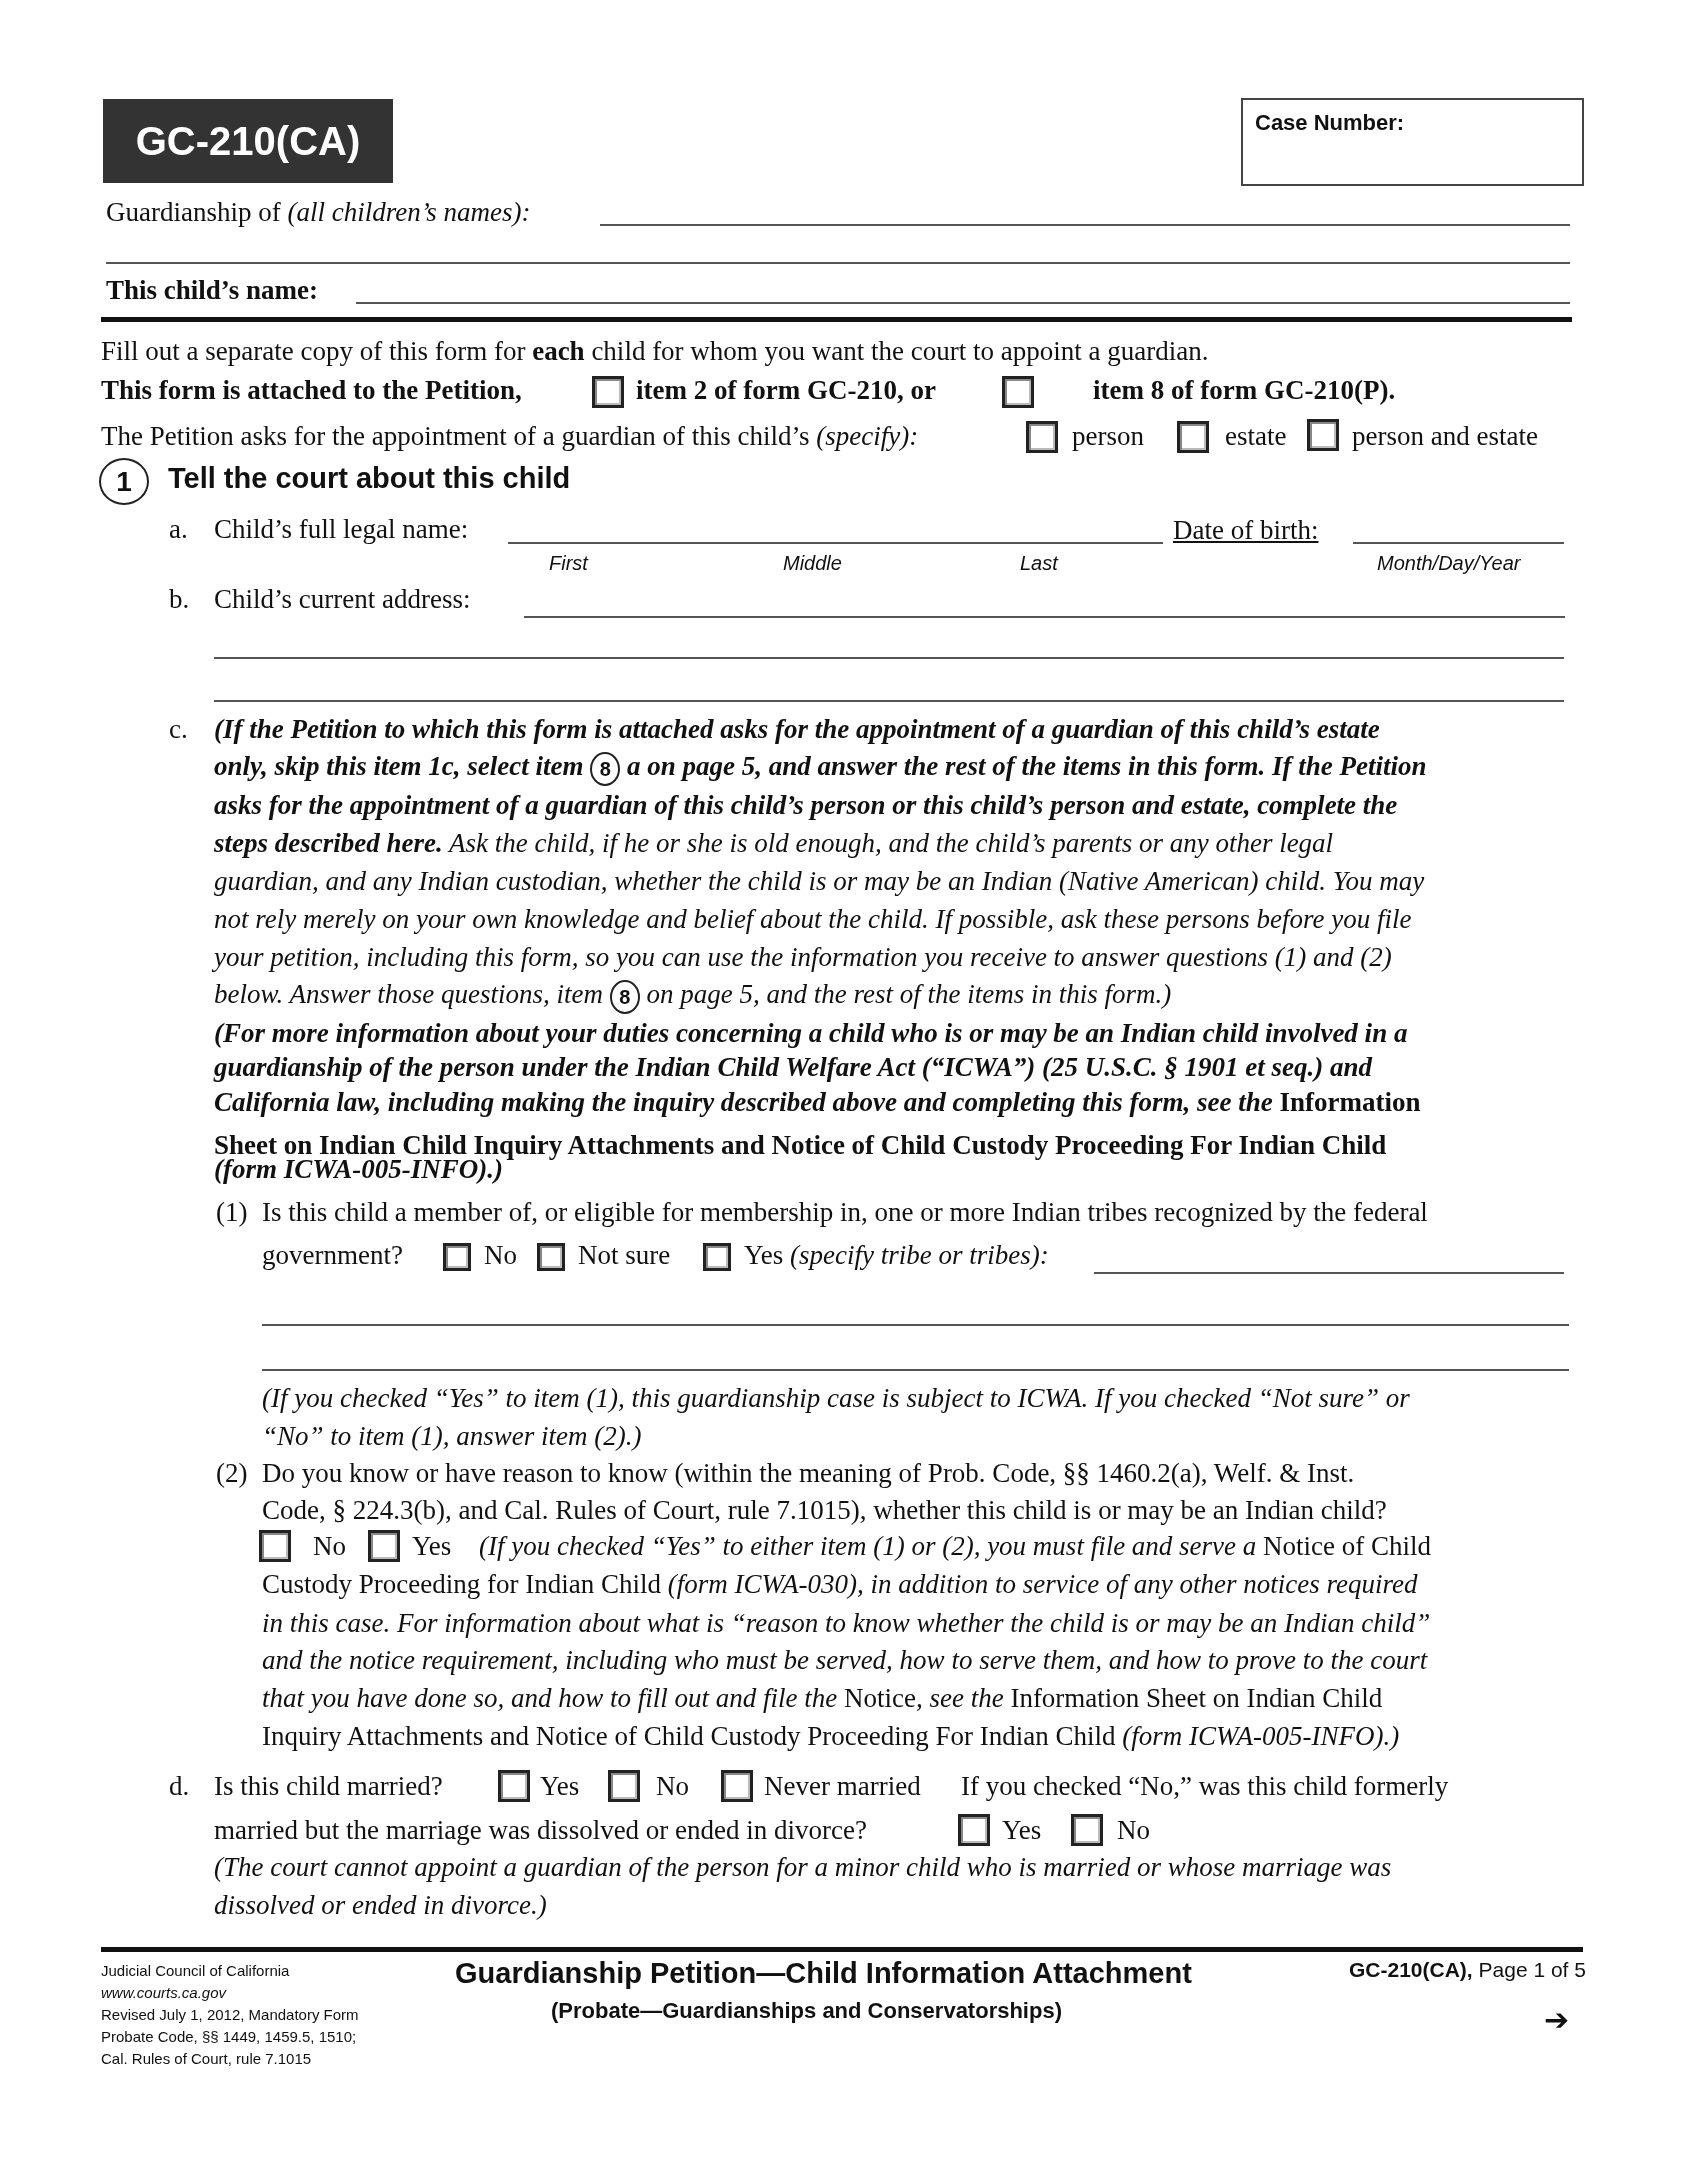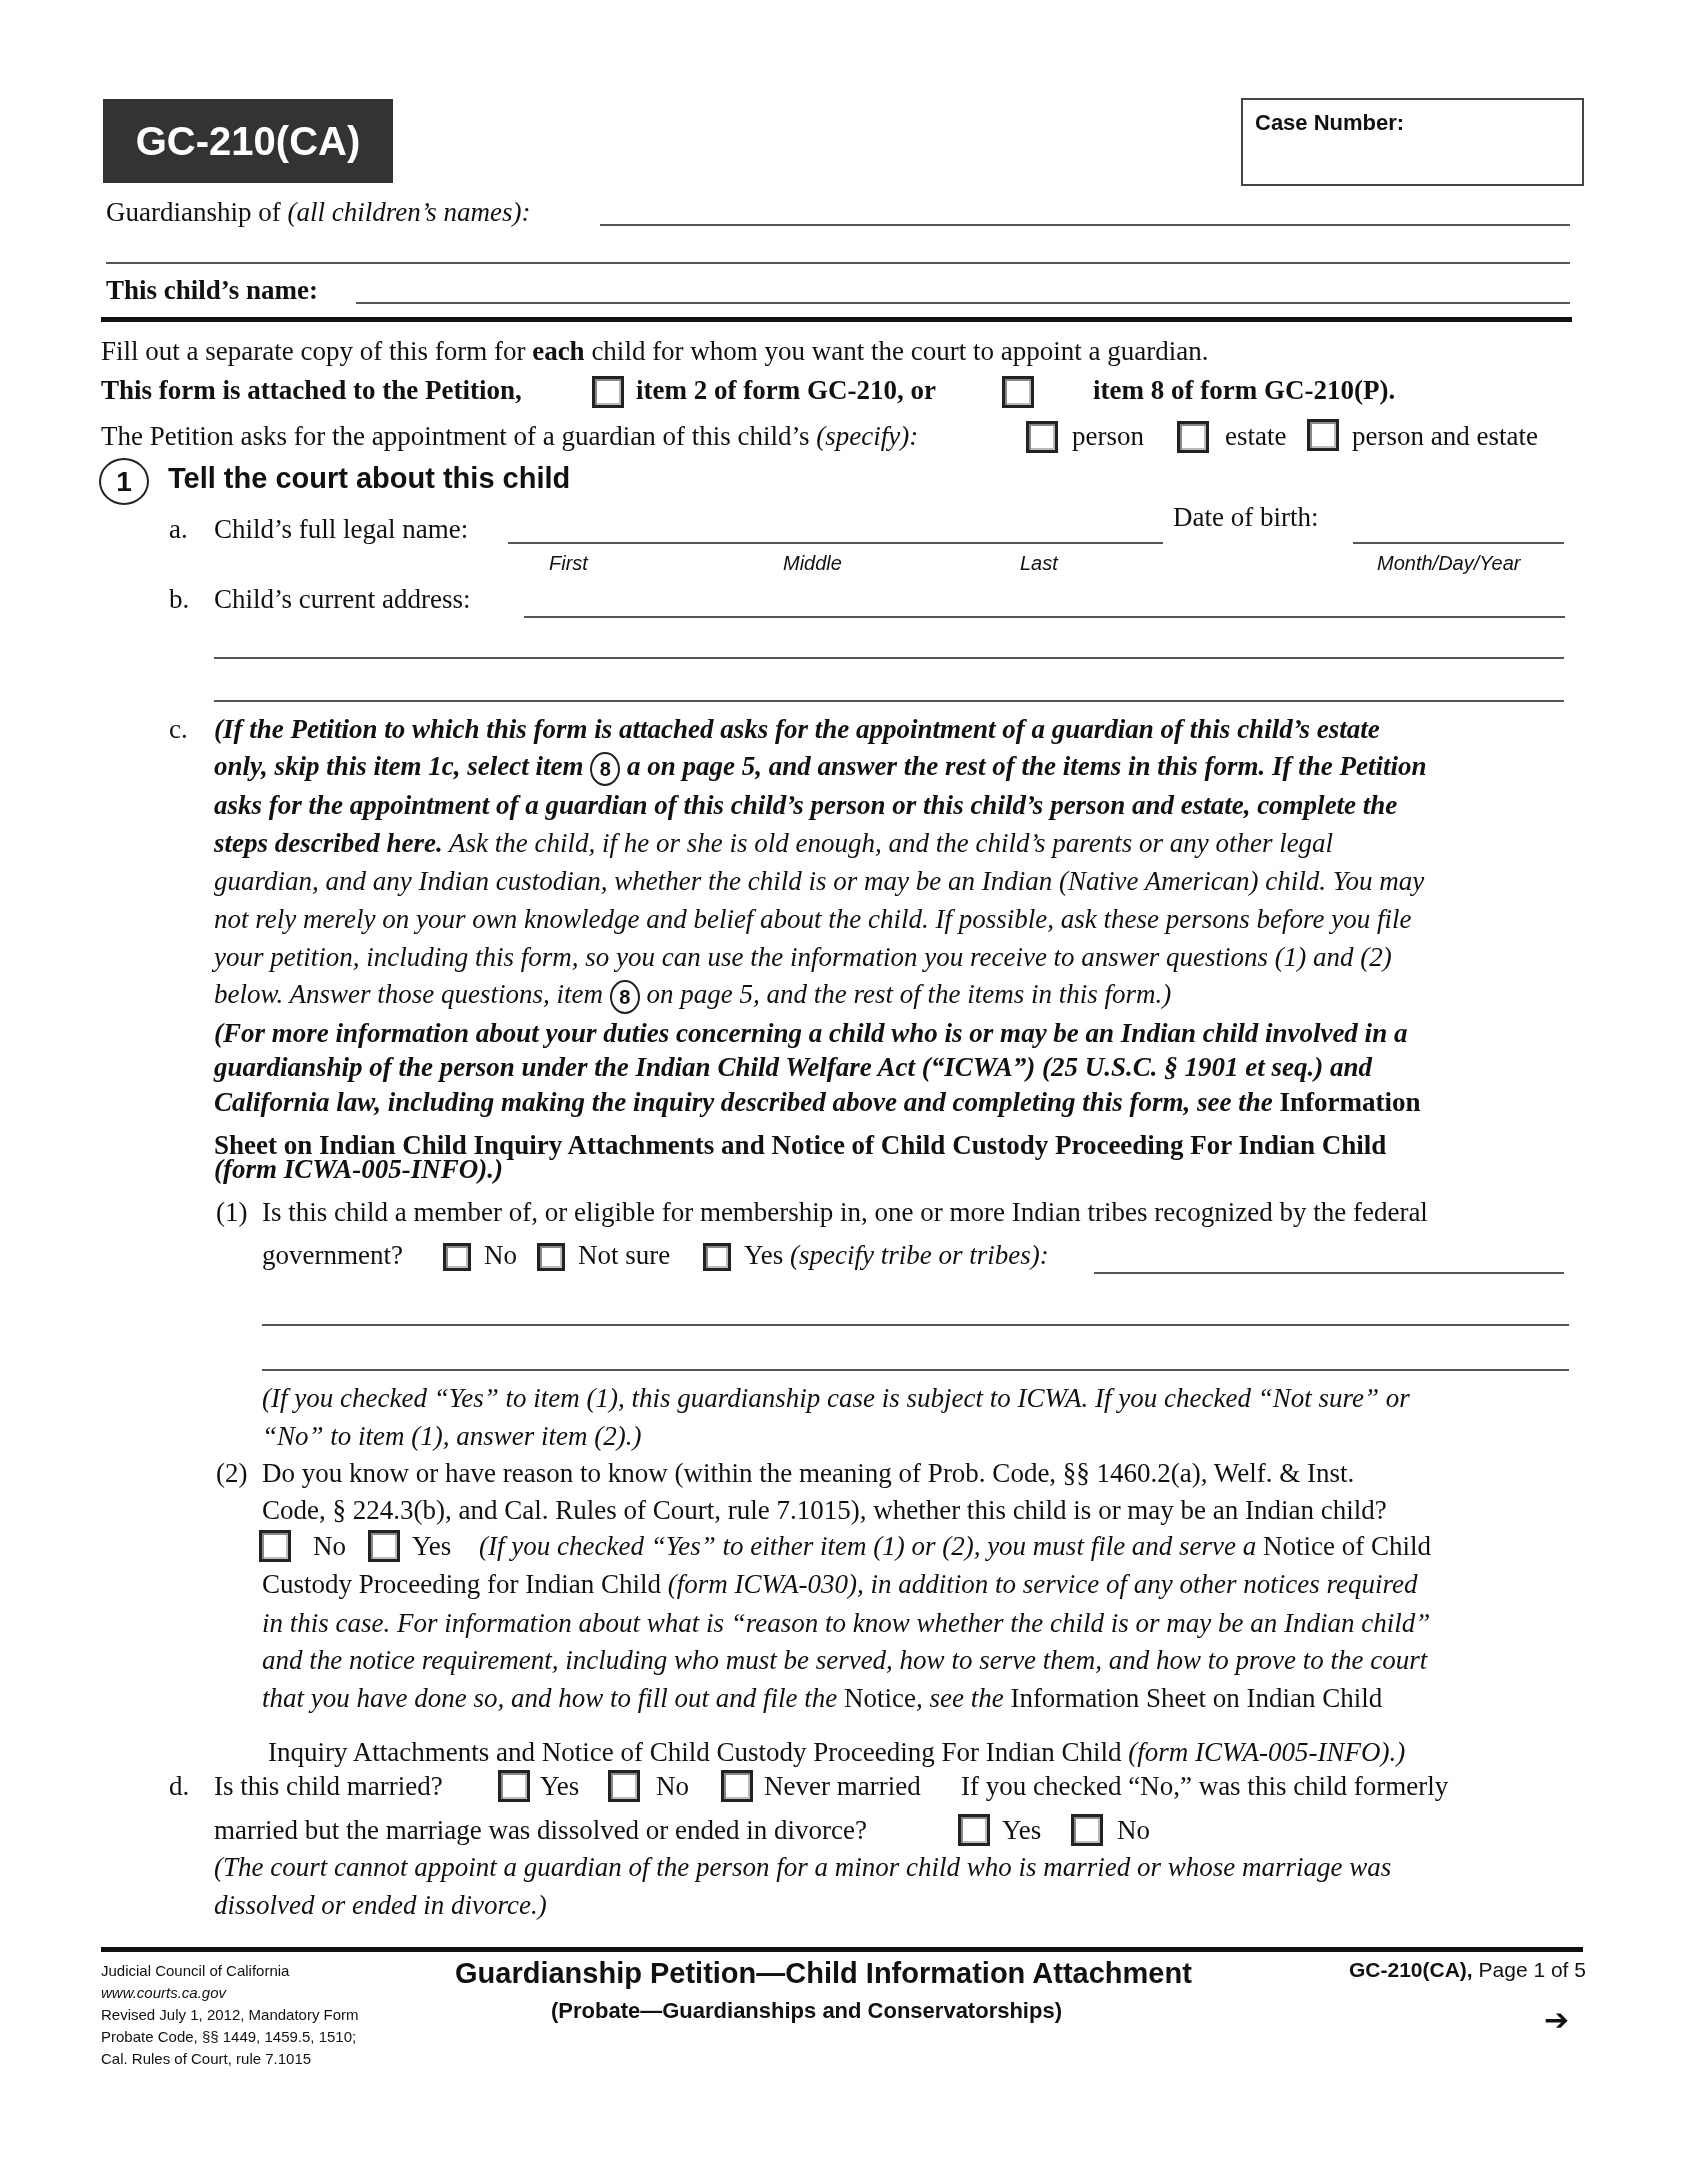--- a/index.html
+++ b/index.html
@@ -67,21 +67,21 @@
 <div class="cb" style="left:1307px; top:419px;"></div>
 <div class="abs t" style="left:1352px; top:420px;">person and estate</div>
 
 <div class="circ" style="left:99px; top:458px; width:50px; height:47px; font-size:28px;">1</div>
 <div class="abs sans b" style="left:168px; top:462px; font-size:29px;">Tell the court about this child</div>
 
 <div class="abs t" style="left:169px; top:513px;">a.</div>
 <div class="abs t" style="left:214px; top:513px;">Child’s full legal name:</div>
 <div class="uline" style="left:508px; top:542px; width:655px;"></div>
 <input class="fill" style="left: 511px; top: 511px; width: 649px; height: 30px;" value="">
-<div class="abs t" style="left:1173px; top:501px;">Date of birth:</div>
+<div class="abs t" style="left:1173px; top:514px;text-decoration:underline;">Date of birth:</div>
 <div class="uline" style="left:1353px; top:542px; width:211px;"></div>
 <input class="fill" style="left: 1356px; top: 511px; width: 206px; height: 30px;" value="">
 <div class="abs sans i" style="left:549px; top:552px; font-size:20px;">First</div>
 <div class="abs sans i" style="left:783px; top:552px; font-size:20px;">Middle</div>
 <div class="abs sans i" style="left:1020px; top:552px; font-size:20px;">Last</div>
 <div class="abs sans i" style="left:1377px; top:552px; font-size:20px;">Month/Day/Year</div>
 
 <div class="abs t" style="left:169px; top:583px;">b.</div>
 <div class="abs t" style="left:214px; top:583px;">Child’s current address:</div>
 <div class="uline" style="left:524px; top:616px; width:1041px;"></div>
@@ -146,21 +146,21 @@
   <span class="i">(If you checked “Yes” to either item (1) or (2), you must file and serve a </span><span>Notice of Child</span>
 </div>
 <div class="abs t" style="left:262px; top:1568px;">
   <span>Custody Proceeding for Indian Child </span><span class="i">(form ICWA-030), in addition to service of any other notices required</span>
 </div>
 <div class="abs t i" style="left:262px; top:1607px;">in this case. For information about what is “reason to know whether the child is or may be an Indian child”</div>
 <div class="abs t i" style="left:262px; top:1644px;">and the notice requirement, including who must be served, how to serve them, and how to prove to the court</div>
 <div class="abs t" style="left:262px; top:1682px;">
   <span class="i">that you have done so, and how to fill out and file the </span><span>Notice</span><span class="i">, see the </span><span>Information Sheet on Indian Child</span>
 </div>
-<div class="abs t" style="left:268px; top:1720px;margin-top:16px;">
+<div class="abs t" style="left:262px; top:1720px;">
   <span>Inquiry Attachments and Notice of Child Custody Proceeding For Indian Child </span><span class="i">(form ICWA-005-INFO).)</span>
 </div>
 
 <div class="abs t" style="left:169px; top:1770px;">d.</div>
 <div class="abs t" style="left:214px; top:1770px;">Is this child married?</div>
 <div class="cb" style="left:498px; top:1770px;"></div>
 <div class="abs t" style="left:540px; top:1770px;">Yes</div>
 <div class="cb" style="left:608px; top:1770px;"></div>
 <div class="abs t" style="left:656px; top:1770px;">No</div>
 <div class="cb" style="left:721px; top:1770px;"></div>

